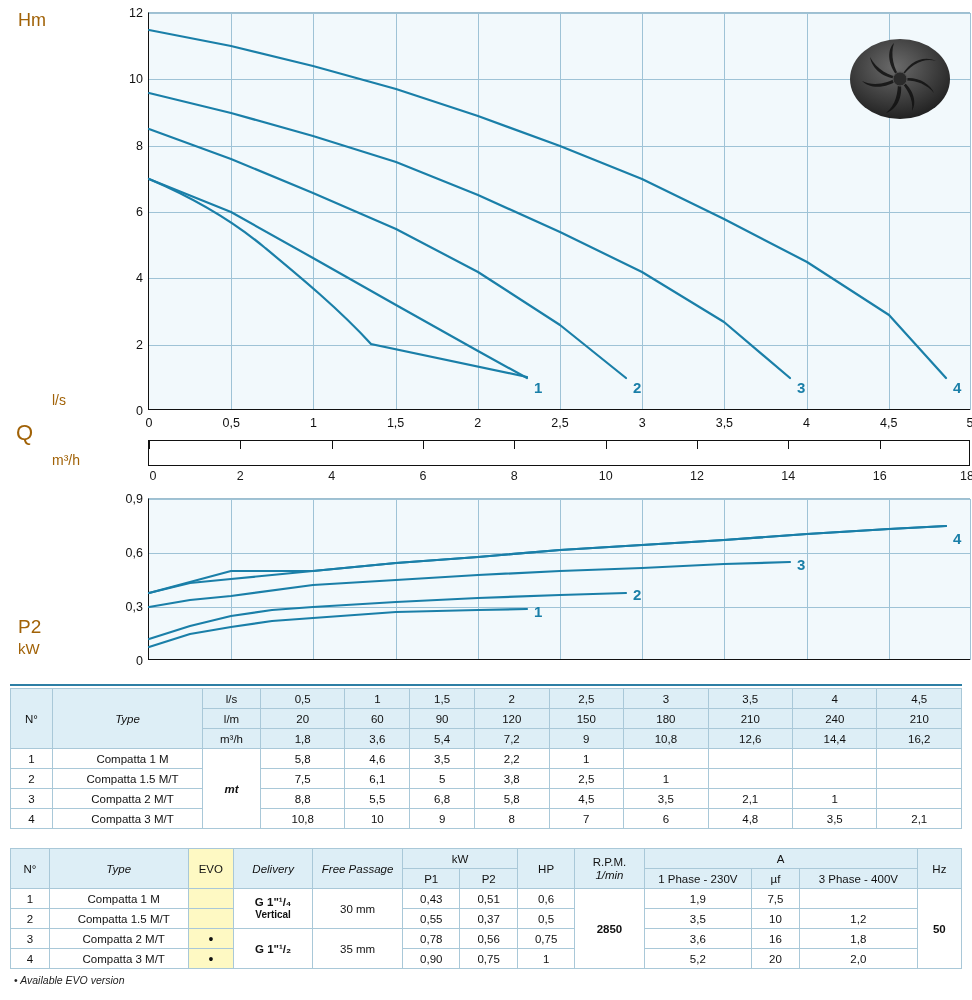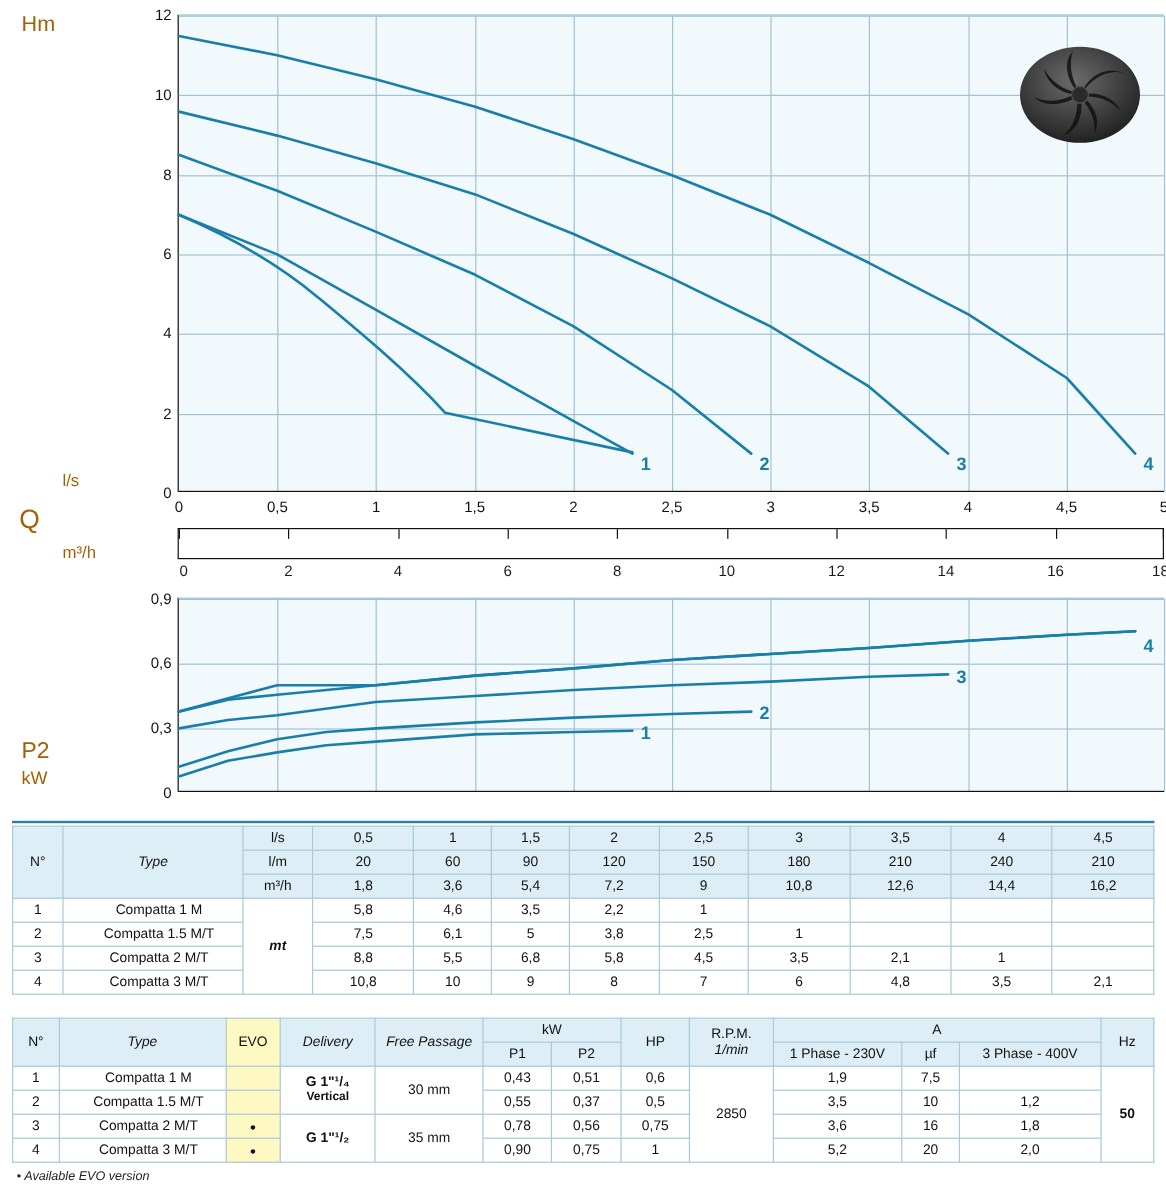--- a/index.html
+++ b/index.html
@@ -383,21 +383,21 @@
           <td class="typecell">Compatta 1 M</td>
           <td class="evo"></td>
           <td rowspan="2" style="line-height:1.15; font-weight:bold;">
             <div>G 1"¹/₄</div>
             <div style="font-size:10px;">Vertical</div>
           </td>
           <td rowspan="2">30 mm</td>
           <td>0,43</td>
           <td>0,51</td>
           <td>0,6</td>
-          <td rowspan="4" style="font-weight:normal;">2850</td>
+          <td rowspan="4" style="font-weight:bold;">2850</td>
           <td>1,9</td>
           <td>7,5</td>
           <td></td>
           <td rowspan="4" style="font-weight:bold;">50</td>
         </tr>
         <tr>
           <td class="rowlab">2</td>
           <td class="typecell">Compatta 1.5 M/T</td>
           <td class="evo"></td>
           <td>0,55</td>

